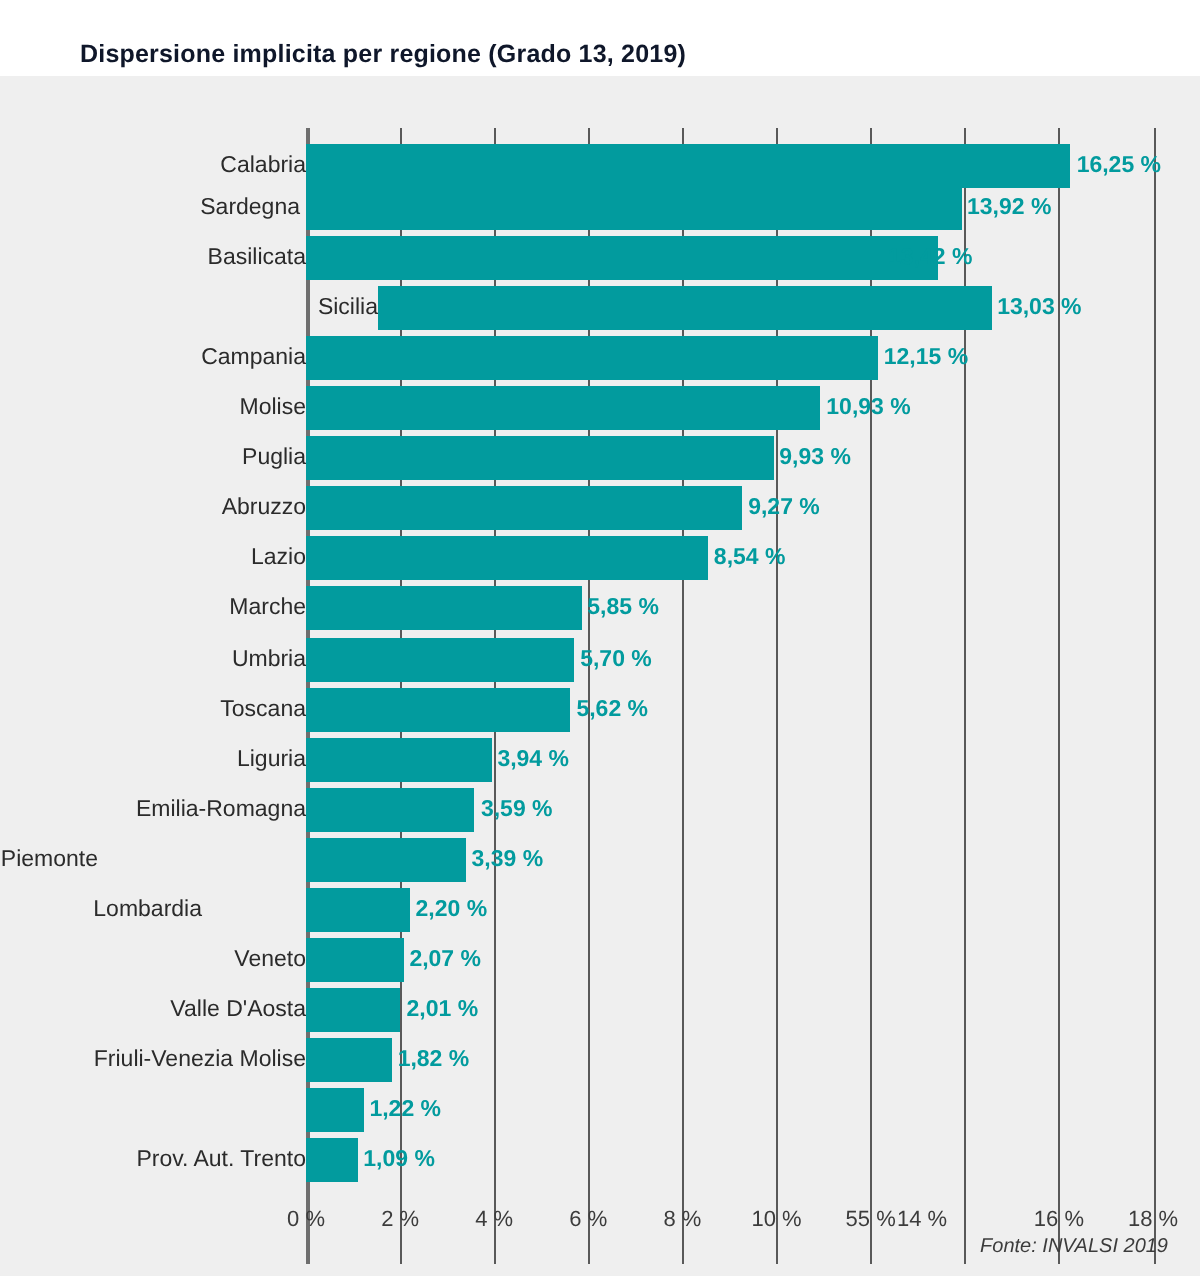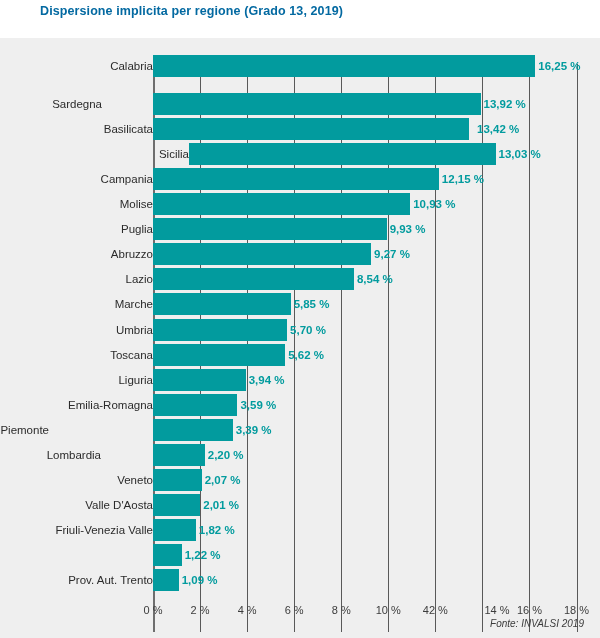--- a/index.html
+++ b/index.html
@@ -18,24 +18,24 @@
     position: relative;
     width: 600px;
     height: 638px;
     background: #ffffff;
   }
 
   
   #chart-title {
     position: absolute;
     left: 40px;
-    top: 4px;
+    top: 20px;
     font-size: 12.5px;
     font-weight: bold;
-    color: #0369a1;
+    color: #0f172a;
     letter-spacing: 0.1px;
     white-space: nowrap;
   }
 
   
   #chart-card {
     position: absolute;
     left: 0px;
     top: 38px;
     width: 600px;
@@ -138,34 +138,34 @@
           <div class="gridline" style="left: 247.111px;"></div>
           <div class="gridline" style="left: 294.167px;"></div>
           <div class="gridline" style="left: 341.222px;"></div>
           <div class="gridline" style="left: 388.278px;"></div>
           <div class="gridline" style="left: 435.333px;"></div>
           <div class="gridline" style="left: 482.389px;"></div>
           <div class="gridline" style="left: 529.444px;"></div>
           <div class="gridline" style="left: 576.5px;"></div>
         </div>
       <div id="rows">
-          <div class="row" style="top: 17px; width: 600px;">
+          <div class="row" style="top: 34px; width: 600px;">
             <div class="cat-label">Calabria</div>
             <div class="bar" style="width: 382.326px;"></div>
             <div class="val-label" style="left: 535.326px;">16,25 %</div>
           </div>
-          <div class="row" style="top: 55.05px; width: 549px;">
+          <div class="row" style="top: 55.05px; width: 549px; padding-left: 48px;">
             <div class="cat-label">Sardegna</div>
             <div class="bar" style="width: 327.507px;"></div>
             <div class="val-label" style="left: 480.507px;">13,92 %</div>
           </div>
           <div class="row" style="top: 80.1px; width: 600px;">
             <div class="cat-label">Basilicata</div>
             <div class="bar" style="width: 315.743px;"></div>
-            <div class="val-label" style="left: 474px;">13,42 %</div>
+            <div class="val-label" style="left: 441px;">13,42 %</div>
           </div>
           <div class="row" style="top: 105.15px; width: 600px; margin-left: 36px;">
             <div class="cat-label">Sicilia</div>
             <div class="bar" style="width: 306.567px;"></div>
             <div class="val-label" style="left: 459.567px;">13,03 %</div>
           </div>
           <div class="row" style="top: 130.2px; width: 600px;">
             <div class="cat-label">Campania</div>
             <div class="bar" style="width: 285.863px;"></div>
             <div class="val-label" style="left: 438.863px;">12,15 %</div>
@@ -229,43 +229,43 @@
             <div class="cat-label">Veneto</div>
             <div class="bar" style="width: 48.7025px;"></div>
             <div class="val-label" style="left: 201.702px;">2,07 %</div>
           </div>
           <div class="row" style="top: 455.85px; width: 600px;">
             <div class="cat-label">Valle D'Aosta</div>
             <div class="bar" style="width: 47.2908px;"></div>
             <div class="val-label" style="left: 200.291px;">2,01 %</div>
           </div>
           <div class="row" style="top: 480.9px; width: 600px;">
-            <div class="cat-label">Friuli-Venezia Valle</div>
+            <div class="cat-label">Friuli-Venezia Molise</div>
             <div class="bar" style="width: 42.8206px;"></div>
             <div class="val-label" style="left: 195.821px; text-align: right;">1,82 %</div>
           </div>
           <div class="row" style="top: 505.95px; width: 600px;">
             <div class="bar" style="width: 28.7039px;"></div>
             <div class="val-label" style="left: 181.704px;">1,22 %</div>
           </div>
           <div class="row" style="top: 531px; width: 600px;">
             <div class="cat-label">Prov. Aut. Trento</div>
             <div class="bar" style="width: 25.6453px;"></div>
             <div class="val-label" style="left: 178.645px;">1,09 %</div>
           </div>
         </div>
       <div id="ticks">
           <div class="tick-label" style="left: 153px;">0 %</div>
           <div class="tick-label" style="left: 200.056px;">2 %</div>
           <div class="tick-label" style="left: 247.111px;">4 %</div>
           <div class="tick-label" style="left: 294.167px;">6 %</div>
           <div class="tick-label" style="left: 341.222px;">8 %</div>
           <div class="tick-label" style="left: 388.278px;">10 %</div>
-          <div class="tick-label" style="left: 435.333px;">42 %</div>
-          <div class="tick-label" style="left: 497px;">14 %</div>
+          <div class="tick-label" style="left: 435.333px;">55 %</div>
+          <div class="tick-label" style="left: 461px;">14 %</div>
           <div class="tick-label" style="left: 529.444px;">16 %</div>
           <div class="tick-label" style="left: 576.5px;">18 %</div>
         </div>
     </div>
   </div>
 
   <div id="source-note">Fonte: INVALSI 2019</div>
 
 </div>
 

